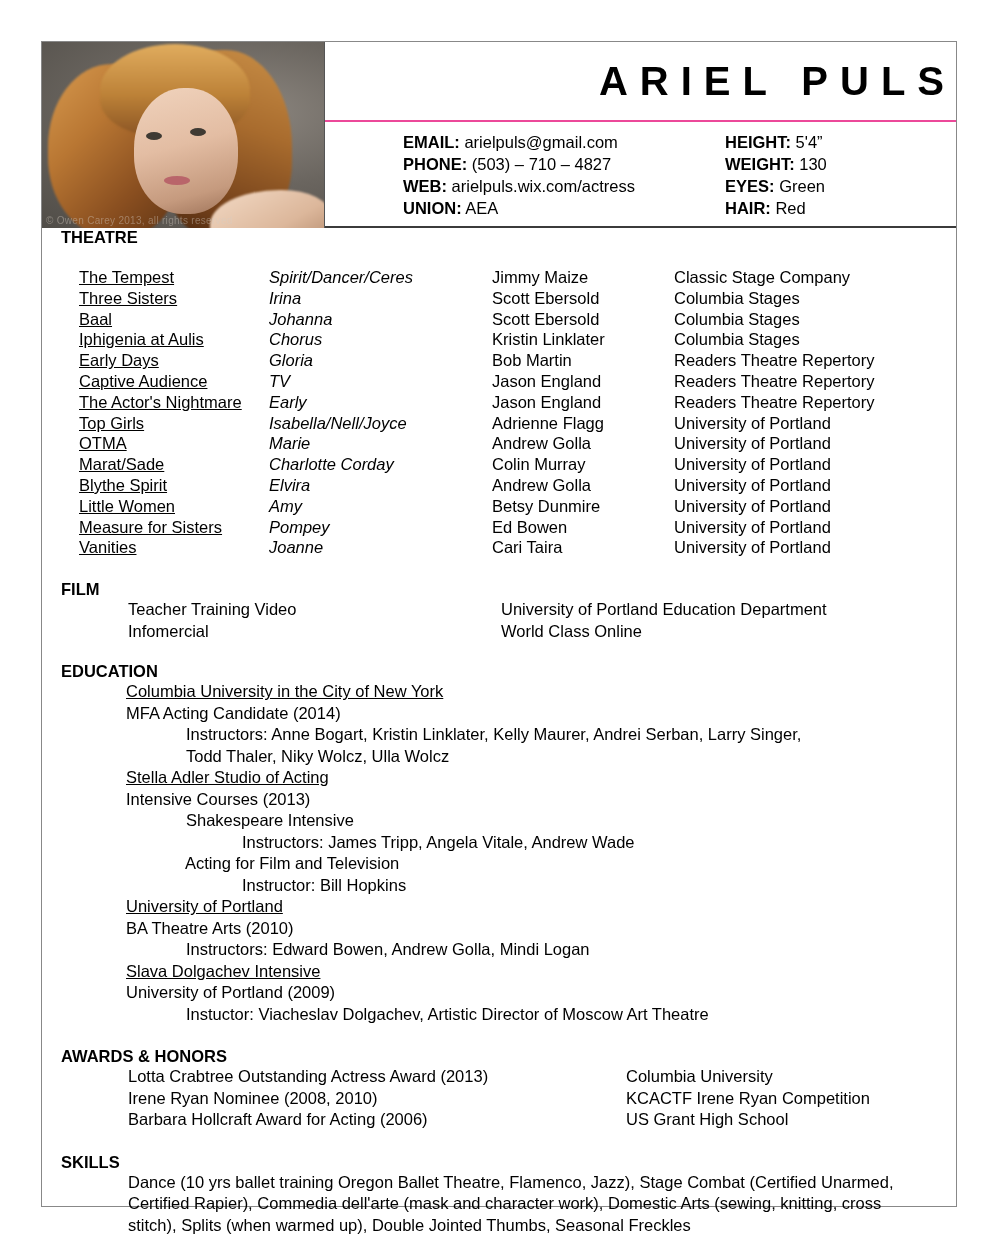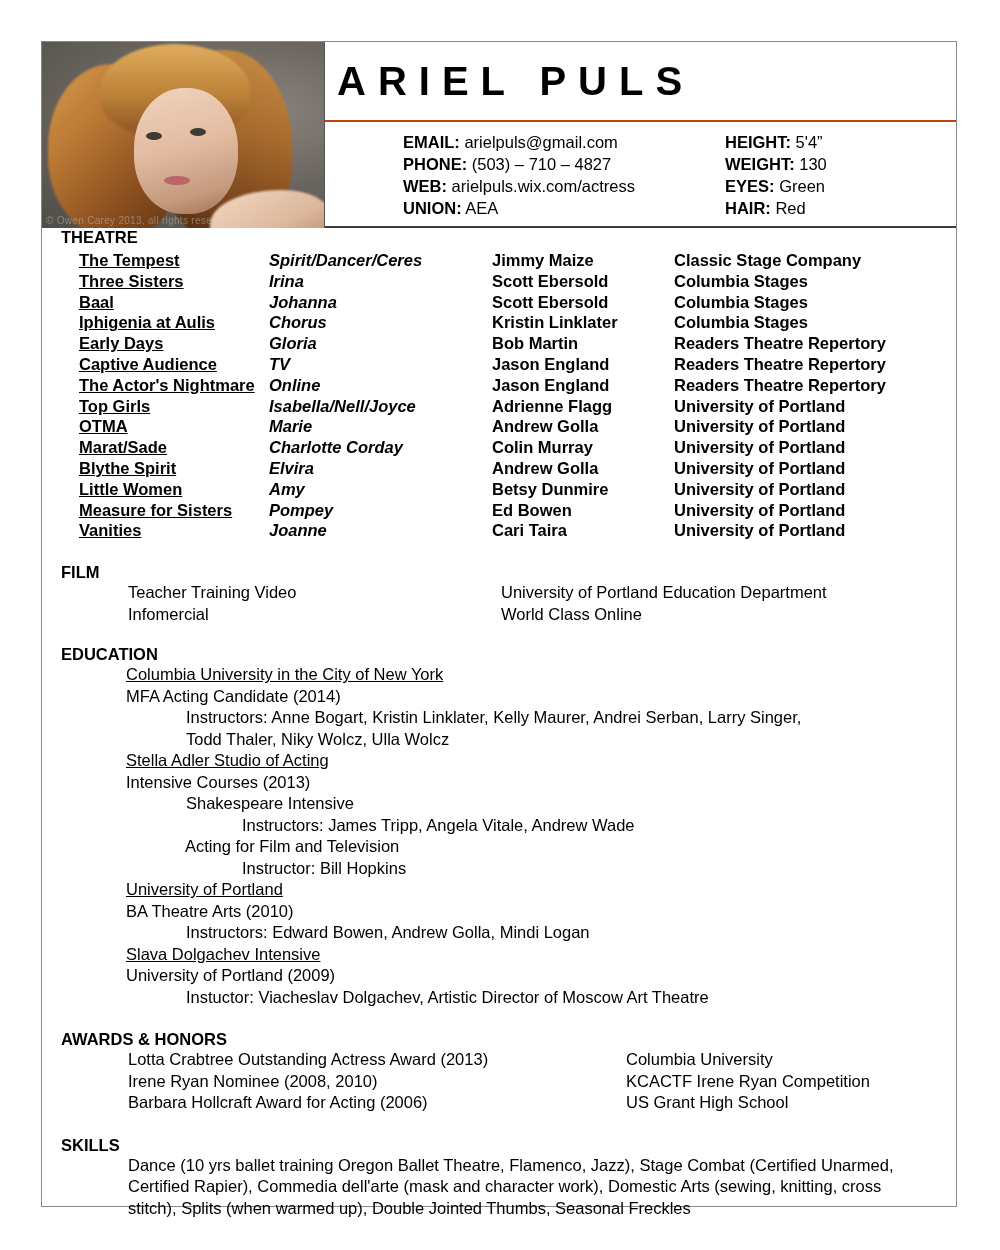--- a/index.html
+++ b/index.html
@@ -132,24 +132,24 @@
   }
 
   #header-right {
     flex: 1 1 auto;
     display: flex;
     flex-direction: column;
     border-left: 1px solid #555555;
   }
   #name-box {
     height: 78px;
-    border-bottom: 2px solid #c2410c;
+    border-bottom: 2px solid #ec4899;
     display: flex;
     align-items: center;
-    justify-content: flex-start;
+    justify-content: flex-end;
   }
   #name-box .name {
     font-size: 40px;
     font-weight: bold;
     letter-spacing: 12px;
     padding-left: 12px;
     white-space: nowrap;
   }
   #contact-box {
     flex: 1 1 auto;
@@ -183,21 +183,21 @@
     width: 914px;
   }
 
   .section-title {
     font-size: 16.5px;
     font-weight: bold;
     padding-left: 19px;
   }
 
   
-  #theatre-rows { margin-top: 3px; font-weight: bold; }
+  #theatre-rows { margin-top: 20px; }
   .th-row {
     display: flex;
     font-size: 16.5px;
     line-height: 20.8px;
     white-space: nowrap;
   }
   .th-title {
     width: 227px;
     padding-left: 37px;
     box-sizing: border-box;
@@ -348,21 +348,21 @@
             <div class="th-co">Readers Theatre Repertory</div>
           </div>
           <div class="th-row">
             <div class="th-title"><span>Captive Audience</span></div>
             <div class="th-role">TV</div>
             <div class="th-dir">Jason England</div>
             <div class="th-co">Readers Theatre Repertory</div>
           </div>
           <div class="th-row">
             <div class="th-title"><span>The Actor's Nightmare</span></div>
-            <div class="th-role">Online</div>
+            <div class="th-role">Early</div>
             <div class="th-dir">Jason England</div>
             <div class="th-co">Readers Theatre Repertory</div>
           </div>
           <div class="th-row">
             <div class="th-title"><span>Top Girls</span></div>
             <div class="th-role">Isabella/Nell/Joyce</div>
             <div class="th-dir">Adrienne Flagg</div>
             <div class="th-co">University of Portland</div>
           </div>
           <div class="th-row">

